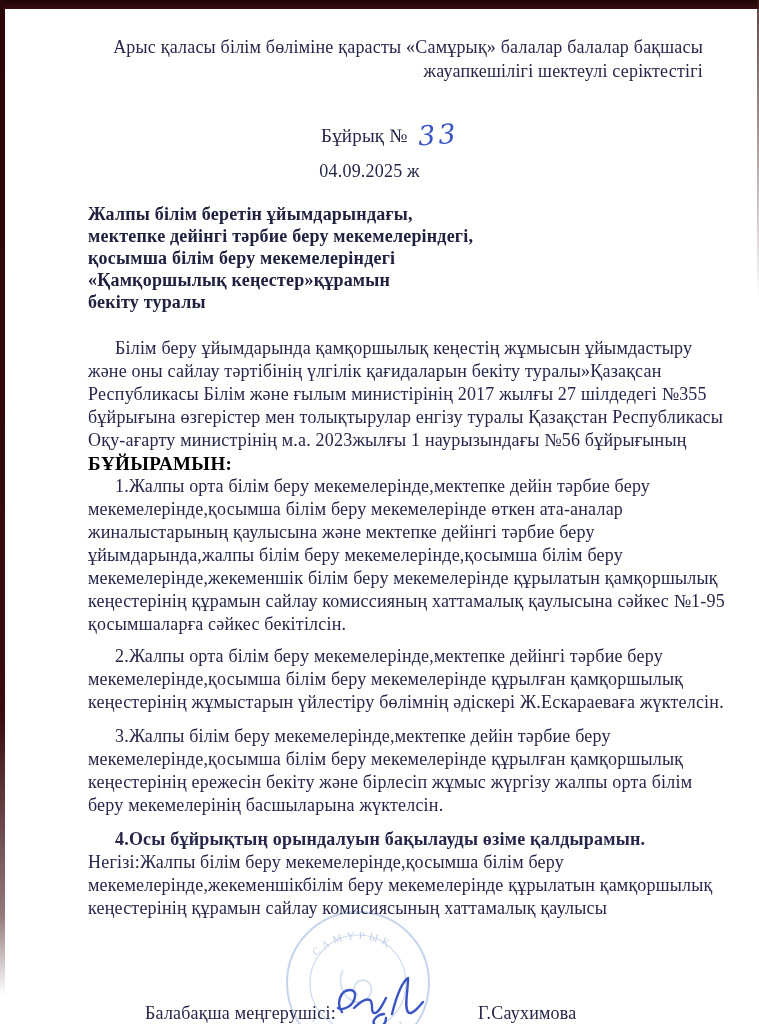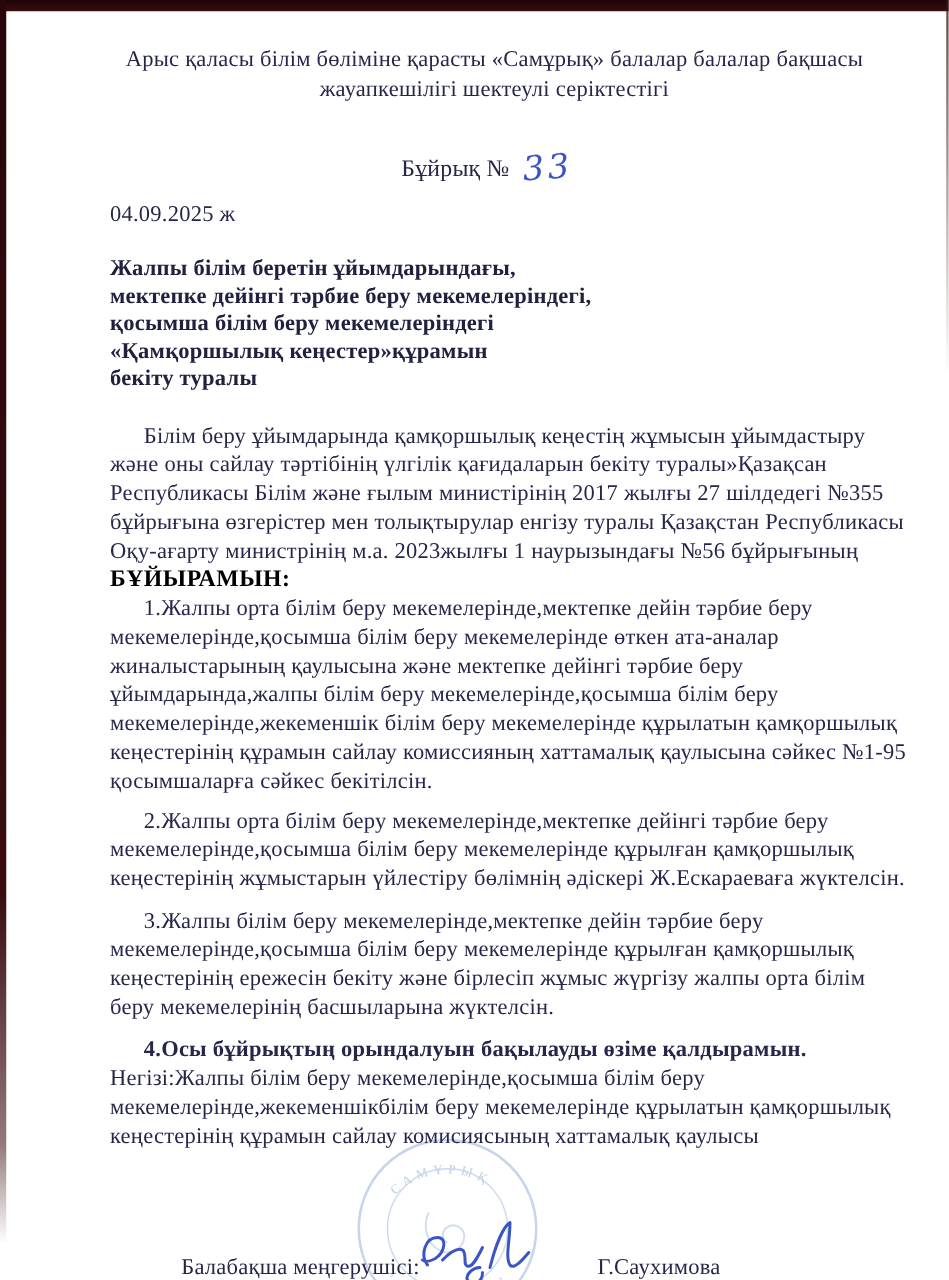--- a/index.html
+++ b/index.html
@@ -31,38 +31,38 @@
 
   .page {
     position: absolute; left: 88px; top: 0; width: 627px;
     padding-top: 36px;
     font-size: 18px;
     letter-spacing: .2px;
     z-index: 2;
   }
   .tline { white-space: nowrap; }
 
-  .org-header { text-align: center; margin-right: 12px; line-height: 23.5px; }
+  .org-header { text-align: right; margin-right: 12px; line-height: 23.5px; }
 
   .order-line {
     text-align: center; margin-right: 24px;
     margin-top: 37px; line-height: 26px; font-size: 19px;
   }
   .hand-number {
     display: inline-block;
     font-family: "DejaVu Serif", serif;
     font-style: italic;
     color: #3b55c4;
     font-size: 27px;
     letter-spacing: 3px;
     margin-left: 10px;
     transform: rotate(-4deg) translateY(2px);
   }
 
-  .order-date { text-align: left; margin-right: 64px; margin-top: 10px; line-height: 24px; }
+  .order-date { text-align: center; margin-right: 64px; margin-top: 10px; line-height: 24px; }
 
   .subject-block { margin-top: 20px; font-weight: bold; line-height: 22px; font-size: 18px; color: #20203f; }
 
   .para { line-height: 23px; }
   .para.indent-first .tline:first-child { text-indent: 27px; }
 
   .preamble { margin-top: 24px; }
   .resolve-heading { font-weight: bold; font-size: 19px; line-height: 23px; letter-spacing: .4px; color: #000000; }
   .item-2 { margin-top: 9px; }
   .item-3 { margin-top: 11px; }

